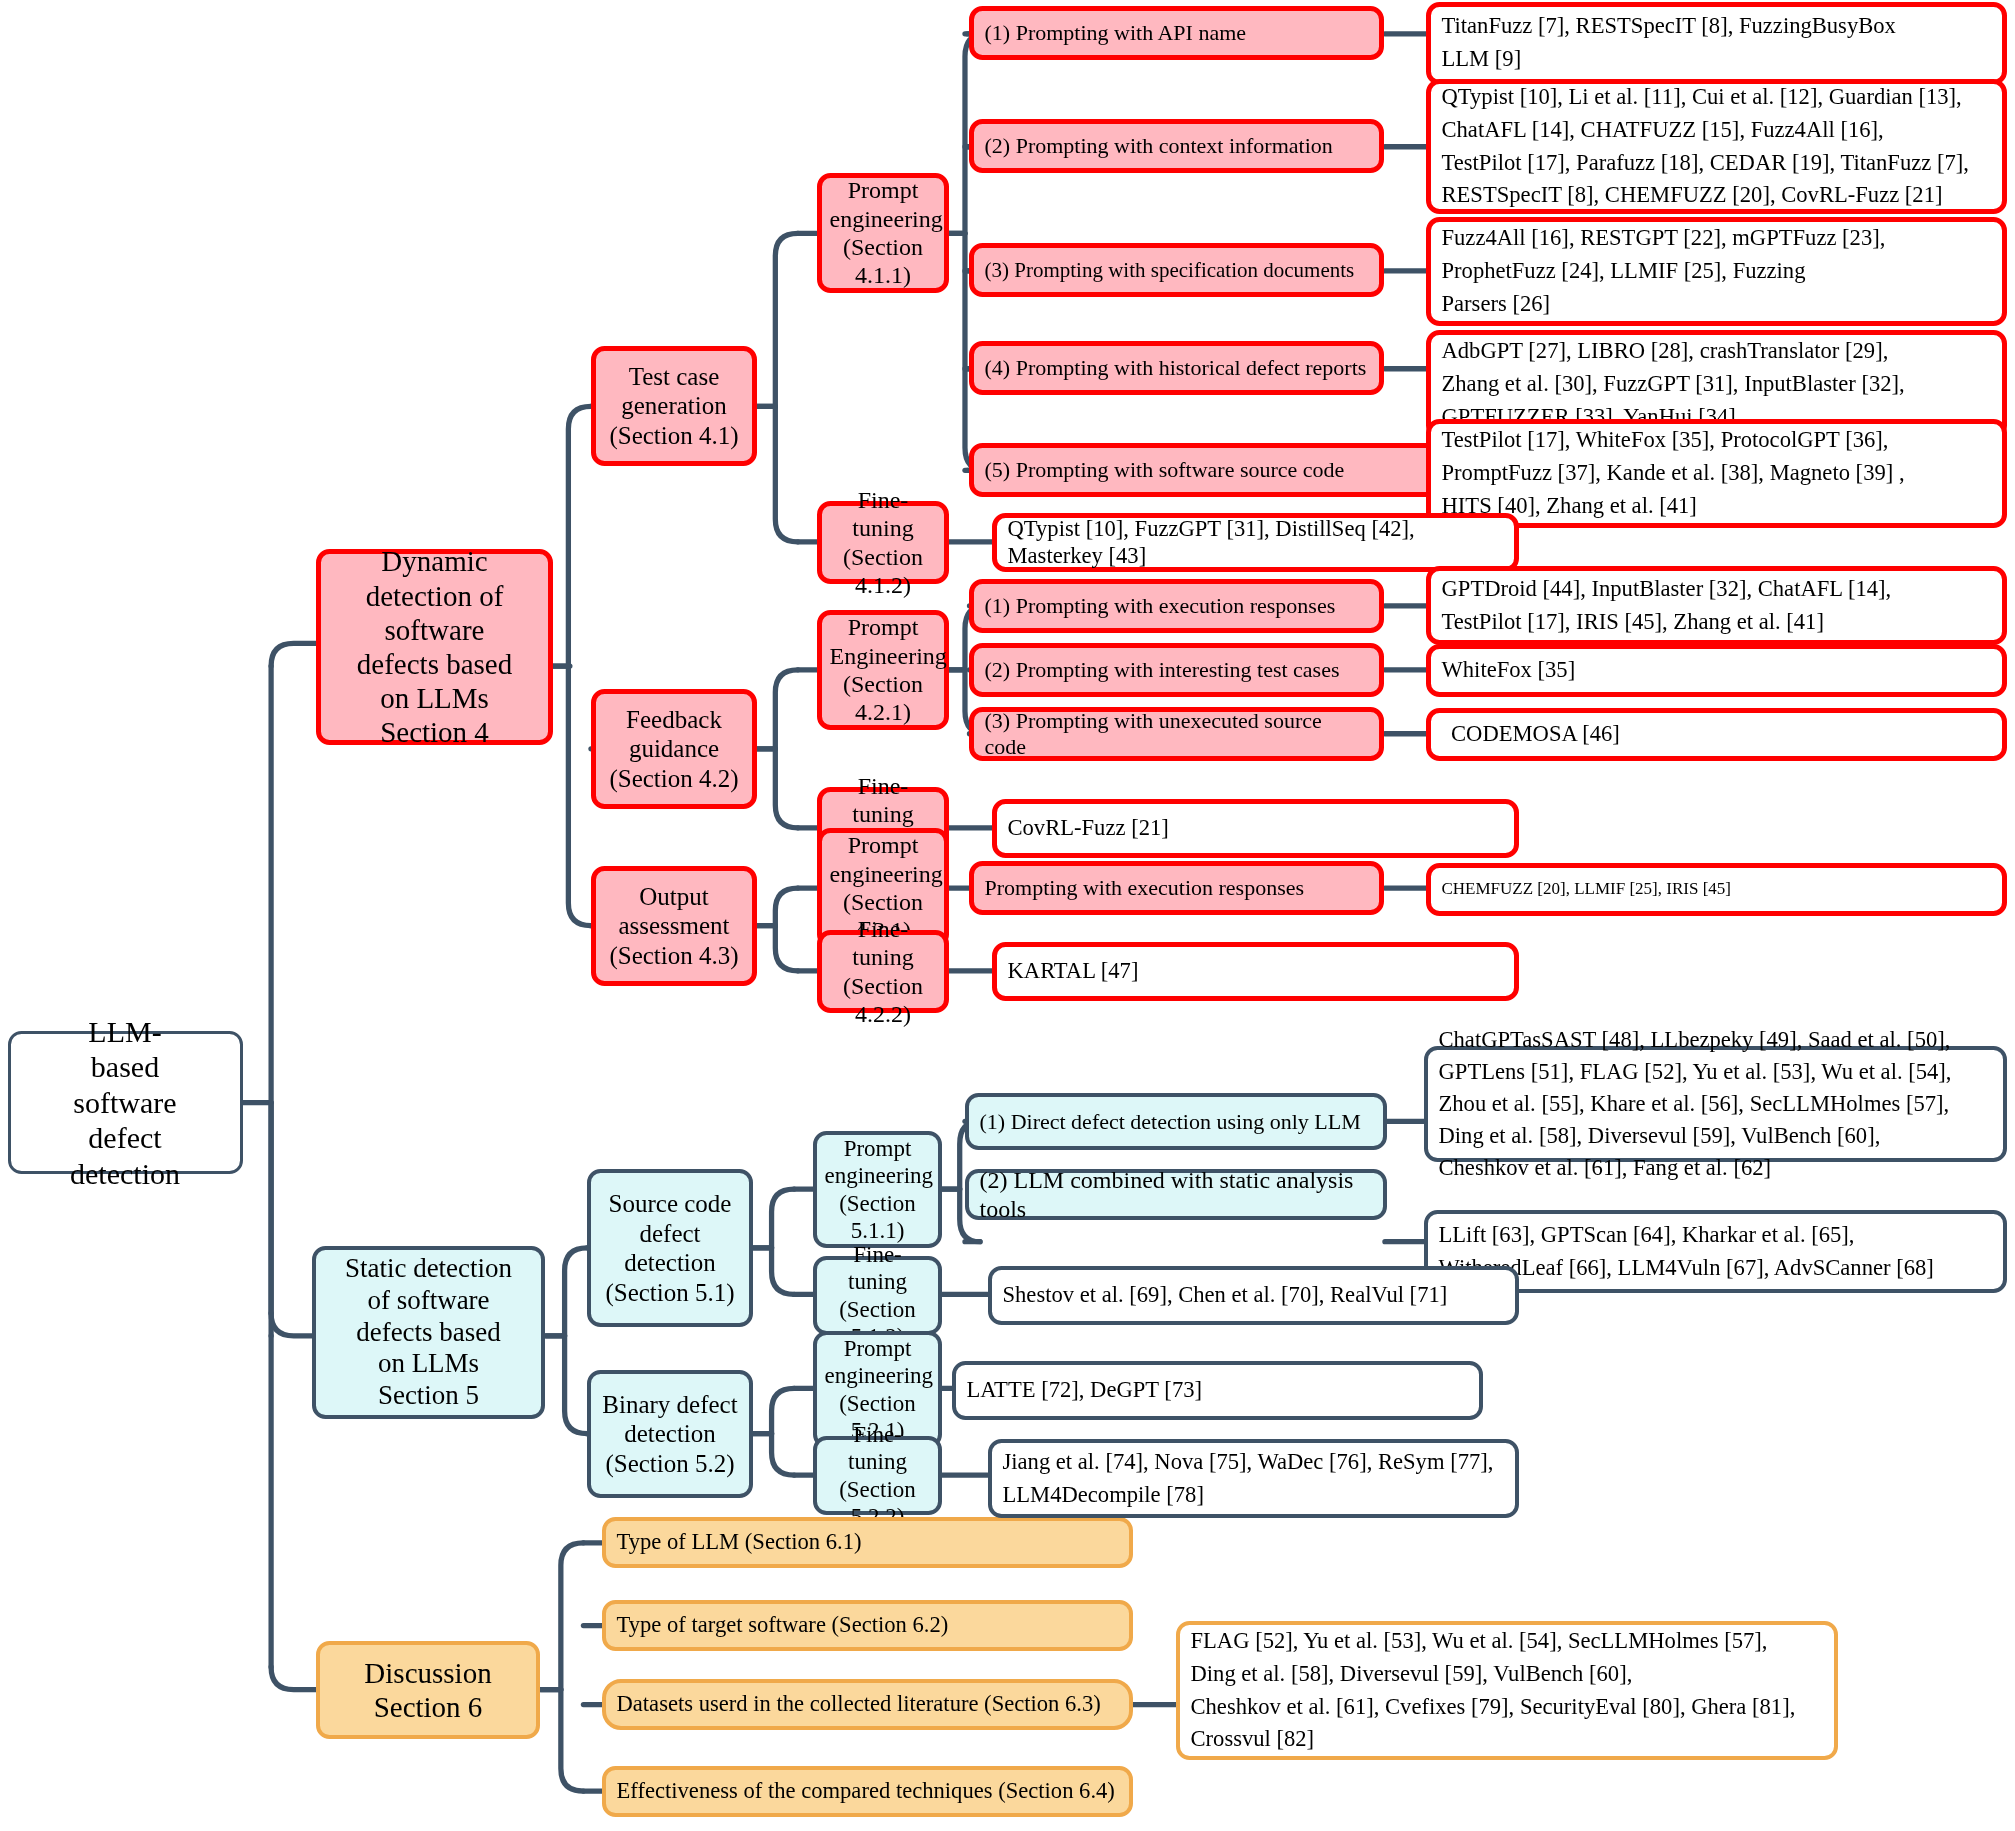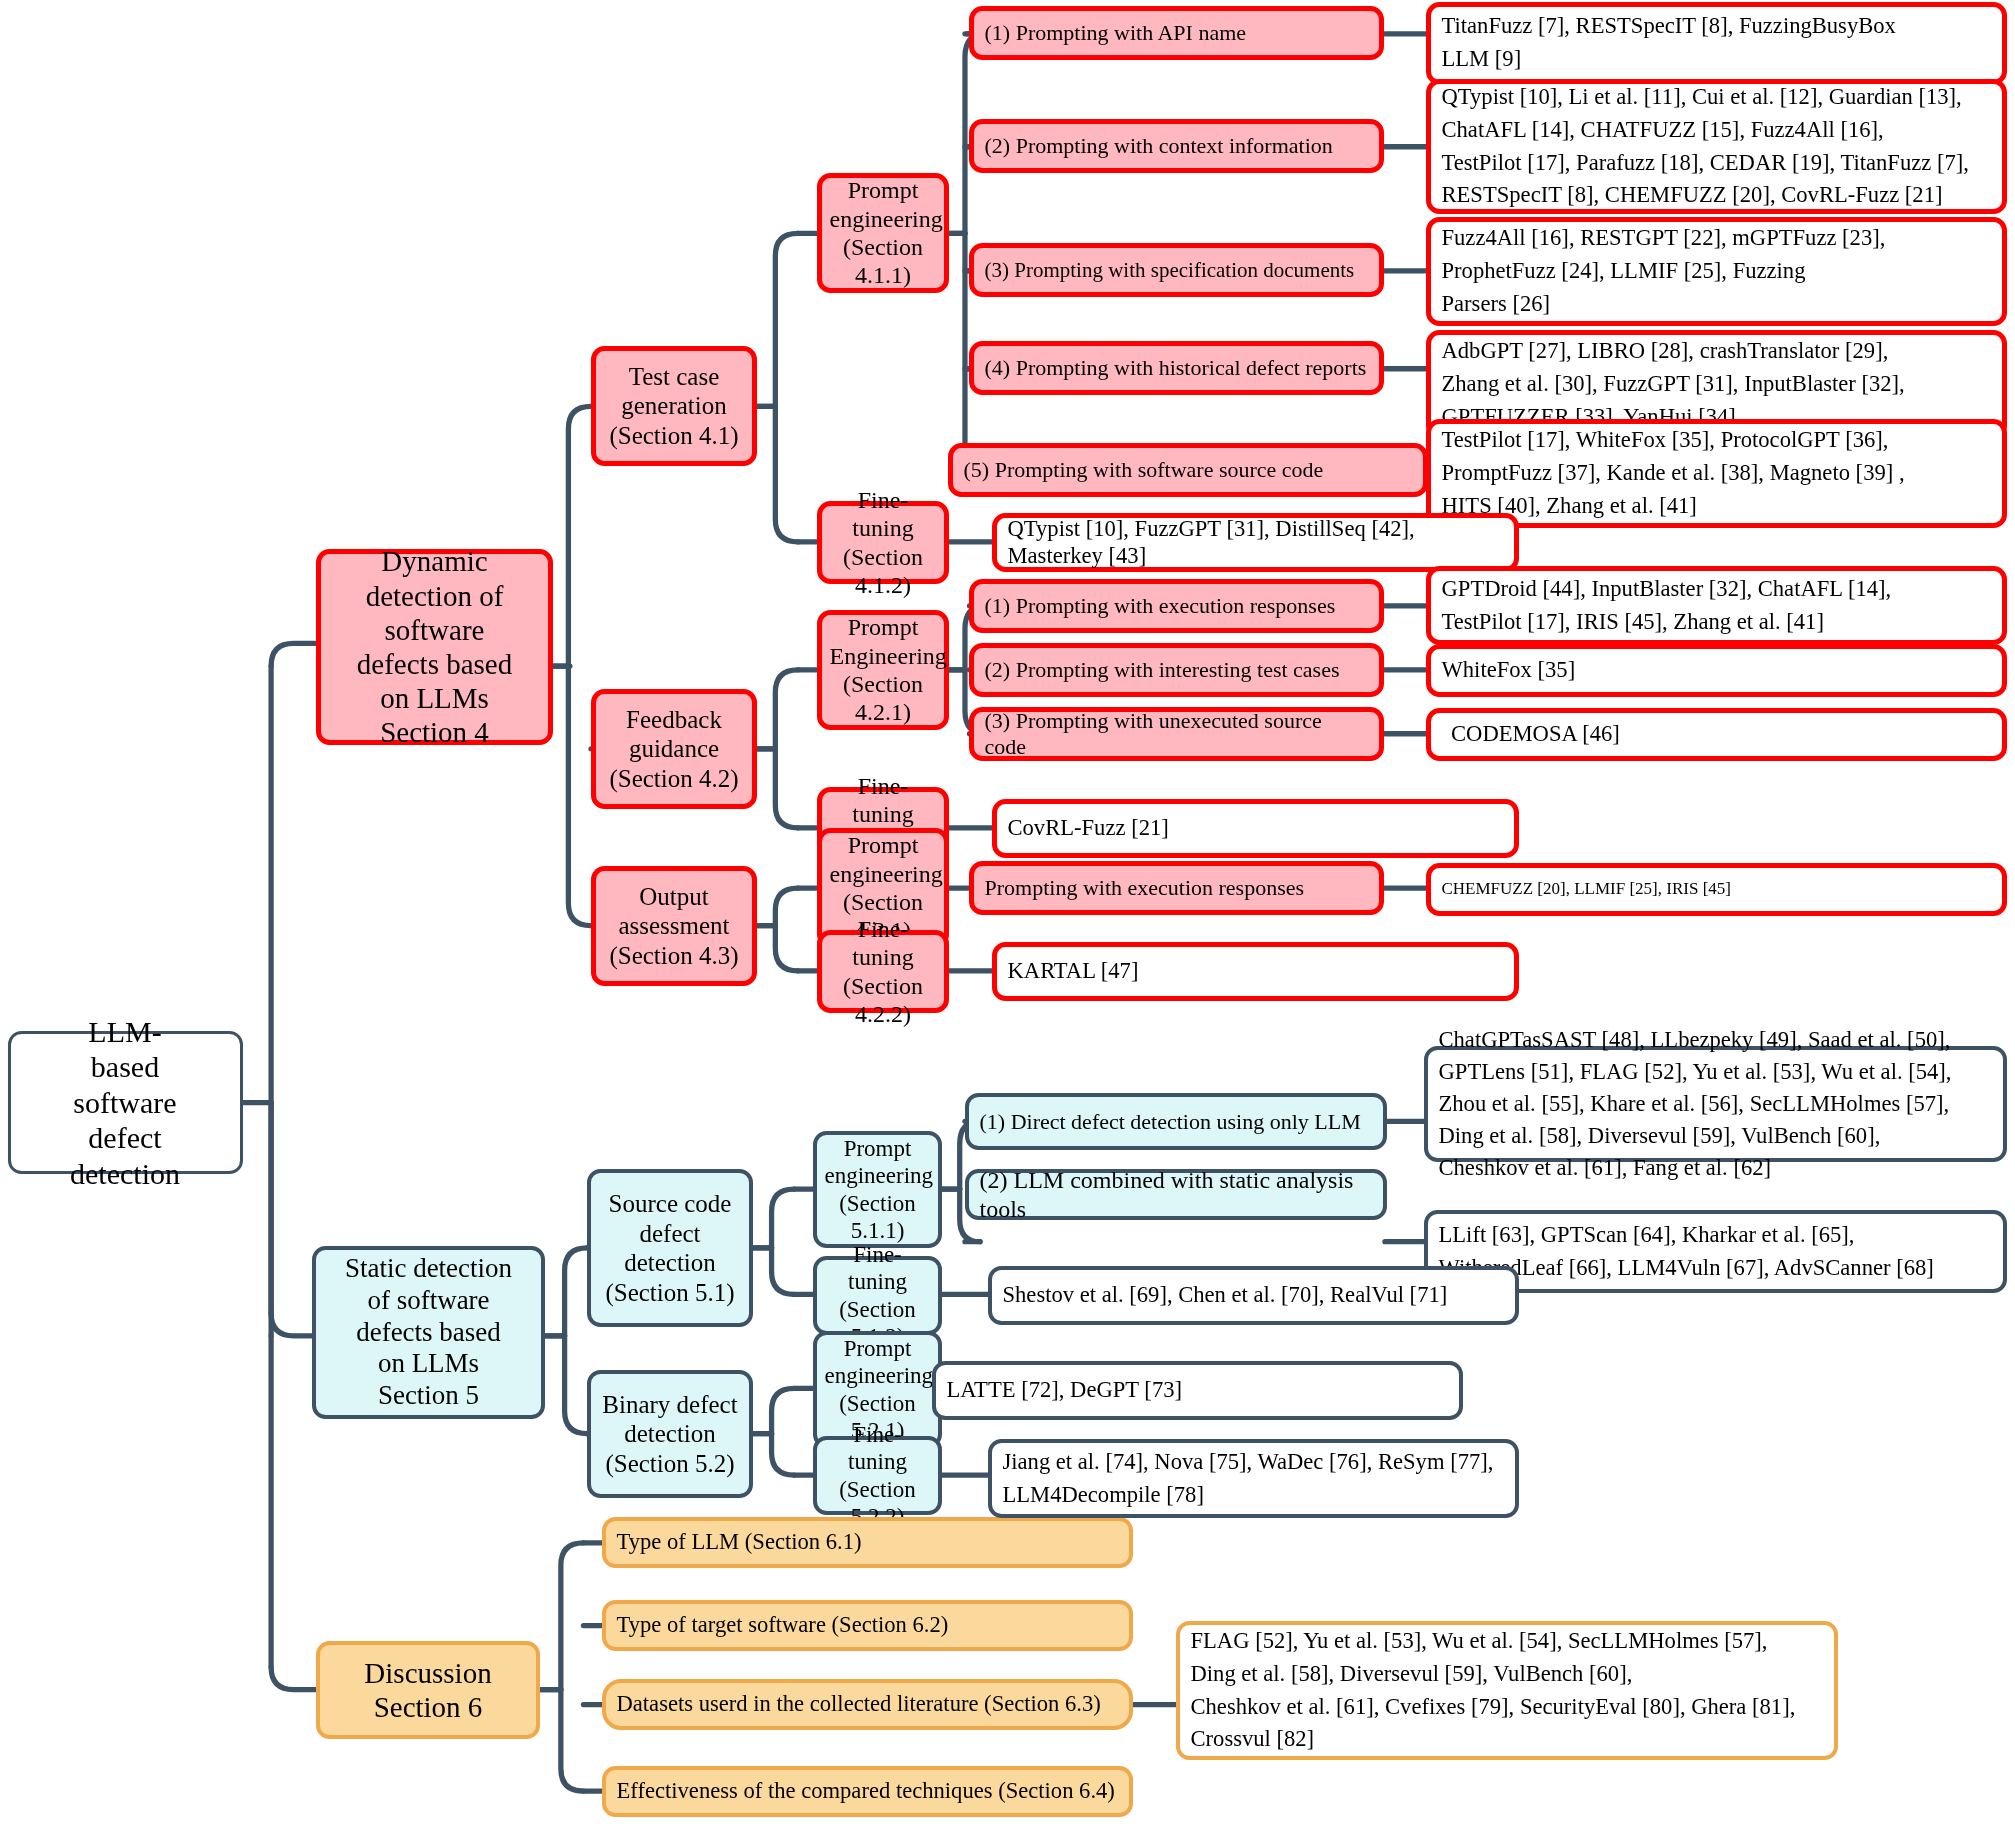--- a/index.html
+++ b/index.html
@@ -226,21 +226,21 @@
   </div>
   <div class="node pink lft pad-l" style="left:969px;top:119px;width:415px;height:54px;font-size:22px;">
     <span class="txt">(2) Prompting with context information</span>
   </div>
   <div class="node pink lft pad-l" style="left:969px;top:243px;width:415px;height:54px;font-size:21px;">
     <span class="txt">(3) Prompting with specification documents</span>
   </div>
   <div class="node pink lft pad-l" style="left:969px;top:341px;width:415px;height:54px;font-size:22px;">
     <span class="txt">(4) Prompting with historical defect reports</span>
   </div>
-  <div class="node pink lft pad-l" style="left:948px;top:443px;width:480px;height:54px;font-size:22px;">
+  <div class="node pink lft pad-l" style="left:969px;top:443px;width:480px;height:54px;font-size:22px;">
     <span class="txt">(5) Prompting with software source code</span>
   </div>
 
   <div class="node pink lft pad-l" style="left:969px;top:579px;width:415px;height:54px;font-size:22px;">
     <span class="txt">(1) Prompting with execution responses</span>
   </div>
   <div class="node pink lft pad-l" style="left:969px;top:643px;width:415px;height:54px;font-size:22px;">
     <span class="txt">(2) Prompting with interesting test cases</span>
   </div>
   <div class="node pink lft pad-l" style="left:969px;top:707px;width:415px;height:54px;font-size:22px;">
@@ -324,21 +324,21 @@
   </div>
 
   <div class="node blueref lft pad-l" style="left:1424px;top:1210px;width:583px;height:83px;font-size:22.6px;line-height:1.45;">
     <span class="txt">LLift [63], GPTScan [64], Kharkar et al. [65],<br>WitheredLeaf [66], LLM4Vuln [67], AdvSCanner [68]</span>
   </div>
 
   <div class="node blueref lft pad-l" style="left:988px;top:1266px;width:531px;height:59px;font-size:22.6px;">
     <span class="txt">Shestov et al. [69], Chen et al. [70], RealVul [71]</span>
   </div>
 
-  <div class="node blueref lft pad-l" style="left:932px;top:1361px;width:531px;height:59px;font-size:22.6px;">
+  <div class="node blueref lft pad-l" style="left:952px;top:1361px;width:531px;height:59px;font-size:22.6px;">
     <span class="txt">LATTE [72], DeGPT [73]</span>
   </div>
 
   <div class="node blueref lft pad-l" style="left:988px;top:1439px;width:531px;height:79px;font-size:22.6px;line-height:1.45;">
     <span class="txt">Jiang et al. [74], Nova [75], WaDec [76], ReSym [77],<br>LLM4Decompile [78]</span>
   </div>
 
   <div class="node orangeref lft pad-l" style="left:1176px;top:1621px;width:662px;height:139px;font-size:22.6px;line-height:1.45;">
     <span class="txt">FLAG [52], Yu et al. [53], Wu et al. [54], SecLLMHolmes [57],<br>Ding et al. [58], Diversevul [59], VulBench [60],<br>Cheshkov et al. [61], Cvefixes [79], SecurityEval [80], Ghera [81],<br>Crossvul [82]</span>
   </div>

